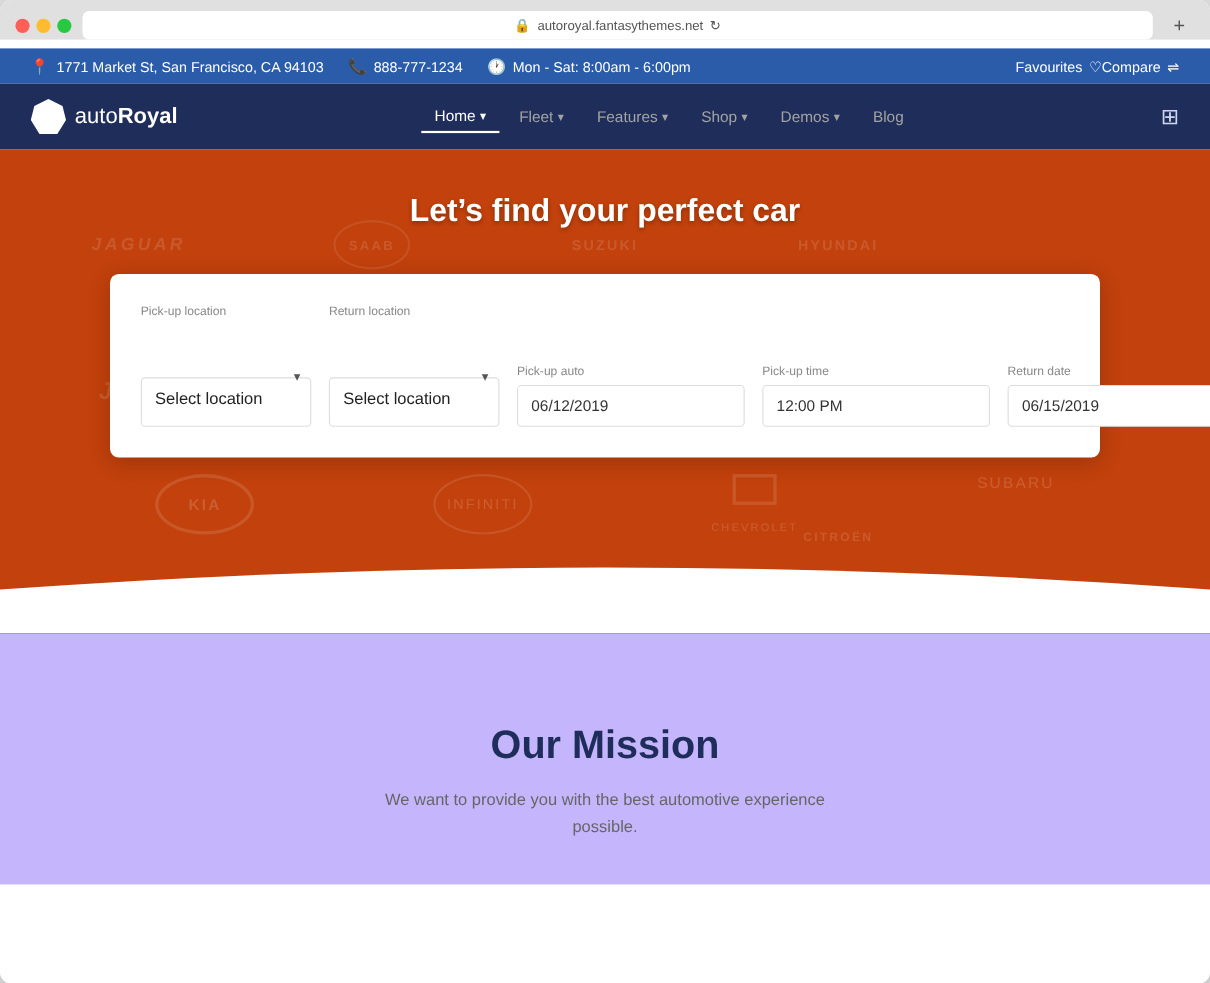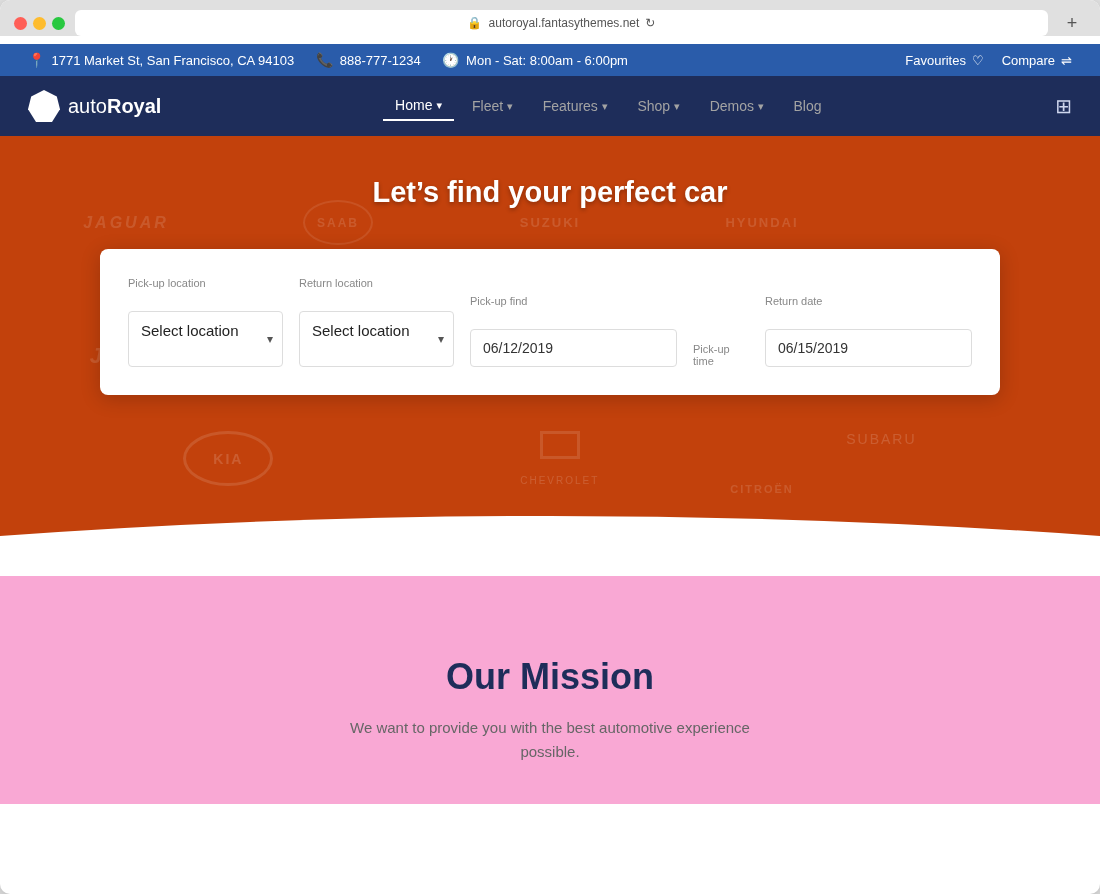--- a/index.html
+++ b/index.html
@@ -15,21 +15,21 @@
     .dot-red { background: #ff5f57; }
     .dot-yellow { background: #febc2e; }
     .dot-green { background: #28c840; }
     .browser-addressbar { flex: 1; background: #fff; border-radius: 6px; height: 26px; display: flex; align-items: center; justify-content: center; font-size: 12px; color: #555; gap: 6px; }
     .browser-new-tab { width: 28px; height: 26px; display: flex; align-items: center; justify-content: center; color: #555; font-size: 18px; font-weight: 300; }
 
     
     .info-bar { background: #2a5caa; color: #fff; padding: 8px 28px; display: flex; align-items: center; justify-content: space-between; font-size: 13px; }
     .info-bar-left { display: flex; align-items: center; gap: 22px; }
     .info-bar-item { display: flex; align-items: center; gap: 6px; }
-    .info-bar-right { display: flex; align-items: center; gap: 18px; }
+    .info-bar-right { display: flex; align-items: center; }
     .info-bar-icon { font-size: 14px; }
 
     
     .nav { background: #1e2d5a; padding: 0 28px; display: flex; align-items: center; justify-content: space-between; height: 60px; }
     .nav-logo { display: flex; align-items: center; gap: 8px; color: #fff; font-size: 20px; font-weight: 700; }
     .logo-icon { width: 32px; height: 32px; background: #fff; clip-path: polygon(50% 0%, 90% 20%, 100% 60%, 75% 100%, 25% 100%, 0% 60%, 10% 20%); display: flex; align-items: center; justify-content: center; }
     .nav-menu { display: flex; align-items: center; gap: 6px; }
     .nav-item { color: #a3a3a3; font-size: 14px; padding: 6px 12px; display: flex; align-items: center; gap: 4px; cursor: pointer; position: relative; }
     .nav-item.active { color: #fff; border-bottom: 2px solid #fff; }
     .nav-login { color: #cfd7ee; font-size: 20px; cursor: pointer; }
@@ -38,32 +38,32 @@
     .hero { background: #c2410c; min-height: 440px; position: relative; overflow: hidden; display: flex; flex-direction: column; align-items: center; padding-top: 40px; }
 
     
     .brands-watermark { position: absolute; top: 0; left: 0; right: 0; bottom: 0; display: grid; grid-template-columns: repeat(5, 1fr); grid-template-rows: repeat(3, 1fr); opacity: 0.13; pointer-events: none; padding: 20px; }
     .brand-logo { display: flex; align-items: center; justify-content: center; color: #fff; font-size: 13px; font-weight: 700; letter-spacing: 2px; text-transform: uppercase; }
 
     .hero-title { color: #fff; font-size: 29px; font-weight: 800; text-align: center; position: relative; z-index: 2; margin-bottom: 40px; text-shadow: 0 2px 4px rgba(0,0,0,0.3); }
 
     
     .search-box { background: #fff; border-radius: 8px; padding: 28px 28px; display: flex; align-items: flex-end; gap: 16px; z-index: 2; position: relative; width: 900px; box-shadow: 0 4px 20px rgba(0,0,0,0.2); }
-    .search-field { display: flex; flex-direction: column; gap: 22px; }
+    .search-field { display: flex; flex-direction: column; gap: 6px; }
     .search-label { font-size: 11px; color: #888; }
-    .search-select { border: 1px solid #ddd; border-radius: 4px; padding: 10px 30px 27px 12px; font-size: 15px; color: #222; background: #fff; appearance: none; -webkit-appearance: none; cursor: pointer; position: relative; min-width: 155px; }
+    .search-select { border: 1px solid #ddd; border-radius: 4px; padding: 10px 30px 16px 12px; font-size: 15px; color: #222; background: #fff; appearance: none; -webkit-appearance: none; cursor: pointer; position: relative; min-width: 155px; margin-top: 48px; }
     .select-wrapper { position: relative; display: inline-block; }
     .select-wrapper::after { content: '▾'; position: absolute; right: 10px; top: 50%; transform: translateY(-50%); color: #555; font-size: 12px; pointer-events: none; }
     .search-input { border: 1px solid #ddd; border-radius: 4px; padding: 10px 12px; font-size: 14px; color: #333; min-width: 110px; }
 
     
     .hero-curve { position: absolute; bottom: 0; left: 0; right: 0; height: 80px; }
 
     
-    .mission { background: #f9a8d4; padding: 80px 28px 40px; text-align: center; }
+    .mission { background: #c4b5fd; padding: 80px 28px 40px; text-align: center; }
     .mission-title { font-size: 36px; font-weight: 800; color: #1e2d5a; margin-bottom: 18px; }
     .mission-text { font-size: 15px; color: #666; max-width: 420px; margin: 0 auto; line-height: 1.6; }
 
     .chevron { font-size: 11px; }
   </style>
 </head>
 <body>
 
 <div class="browser-window">
 
@@ -163,20 +163,21 @@
       <div class="brand-logo"></div>
 
       <div class="brand-logo"></div>
       <div class="brand-logo"></div>
       <div class="brand-logo"></div>
       <div class="brand-logo" style="font-size:11px; letter-spacing:2px;">CITROËN</div>
     </div>
 
     <div style="position:absolute; bottom: 90px; left:0; right:0; display:flex; justify-content:space-around; padding: 0 60px; opacity:0.15; z-index:1;">
       <div style="color:#fff; font-size:14px; font-weight:900; border:3px solid rgba(255,255,255,0.8); border-radius:50%; width:90px; height:55px; display:flex; align-items:center; justify-content:center; letter-spacing:2px;">KIA</div>
+      <div style="color:#fff; font-size:13px; letter-spacing:2px; border:2px solid rgba(255,255,255,0.7); border-radius:50%; width:90px; height:55px; display:flex; align-items:center; justify-content:center;">INFINITI</div>
       <div style="color:#fff; font-size:13px; letter-spacing:2px; display:flex; flex-direction:column; align-items:center; justify-content:center; gap:16px;">
         <div style="width:40px; height:28px; border:3px solid rgba(255,255,255,0.8); display:flex; align-items:center; justify-content:center;"></div>
         <span style="font-size:10px;">CHEVROLET</span>
       </div>
       <div style="color:#fff; font-size:14px; letter-spacing:2px;">SUBARU</div>
     </div>
 
     <h1 class="hero-title">Let’s find your perfect car</h1>
 
     <div class="search-box">
@@ -192,26 +193,27 @@
       <div class="search-field">
         <label class="search-label">Return location</label>
         <div class="select-wrapper">
           <select class="search-select">
             <option>Select location</option>
           </select>
         </div>
       </div>
 
       <div class="search-field">
-        <label class="search-label">Pick-up find</label>
+        <label class="search-label">Pick-up auto</label>
         <input type="text" class="search-input" value="06/12/2019" style="">
       </div>
 
       <div class="search-field">
         <label class="search-label">Pick-up time</label>
+        <input type="text" class="search-input" value="12:00 PM" style="">
       </div>
 
       <div class="search-field">
         <label class="search-label">Return date</label>
         <input type="text" class="search-input" value="06/15/2019" style="">
       </div>
 
     </div>
 
     <svg class="hero-curve" viewBox="0 0 1100 80" preserveAspectRatio="none" xmlns="http://www.w3.org/2000/svg">

